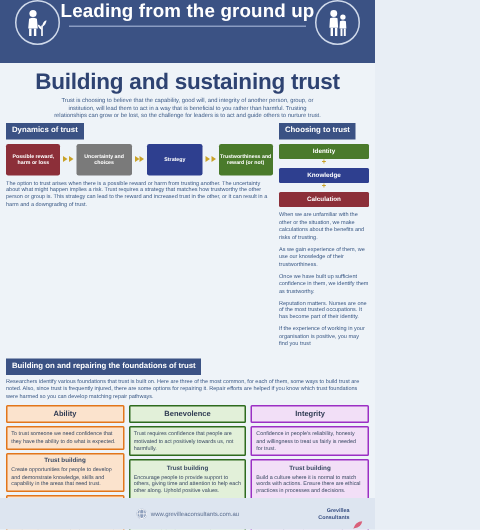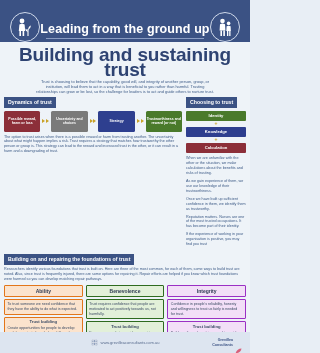--- a/index.html
+++ b/index.html
@@ -7,21 +7,21 @@
     width: 250px; height: 353px;
     font-family: "Liberation Sans", sans-serif;
     background: #e8eef5;
     overflow: hidden;
   }
   .page { position: relative; width: 250px; height: 353px; background: #eef3f8; }
 
   
   .header {
     height: 42px; background: #3b5284;
-    display: flex; align-items: flex-end; justify-content: center;
+    display: flex; align-items: flex-start; justify-content: center;
     position: relative;
   }
   .header-center { text-align: center; width: 170px; }
   .header-title {
     color: #ffffff; font-size: 12.5px; font-weight: bold;
     letter-spacing: .1px; line-height: 14px;
   }
   .header-rule { height: 1px; background: #8a9cc2; margin: 2.5px 6px 3px 6px; }
   .header-sub { color: #ffffff; font-size: 7.2px; font-weight: bold; }
   .badge-circle {
@@ -29,21 +29,21 @@
     background: #3b5284; border: 1.6px solid #cfd9ea;
     display: flex; align-items: center; justify-content: center;
   }
   .badge-left { left: 10px; }
   .badge-right { right: 10px; }
   .badge-circle svg { display: block; }
 
   
   .titleblock { padding: 5px 10px 2px 10px; text-align: center; }
   .main-title {
-    color: #2e4372; font-size: 19px; font-weight: bold; line-height: 15px;
+    color: #2e4372; font-size: 15px; font-weight: bold; line-height: 15px;
     letter-spacing: -.15px;
   }
   .intro {
     color: #3c5a86; font-size: 3.9px; line-height: 5.2px; text-align: center;
     margin: 2px auto 0 auto; width: 180px;
   }
 
   
   .bar {
     background: #3b5284; color: #fff; font-size: 5.2px; font-weight: bold;

